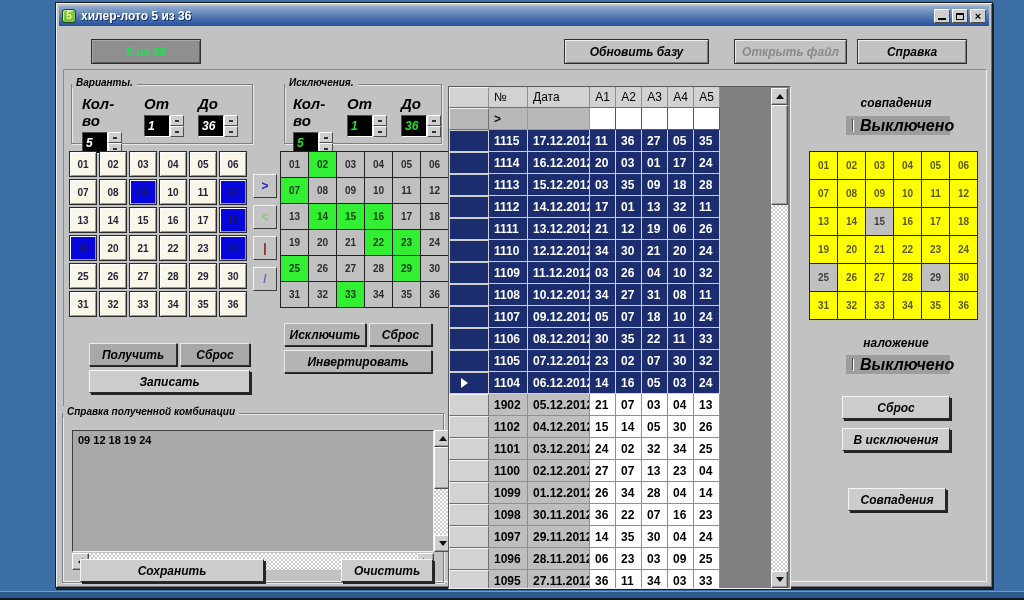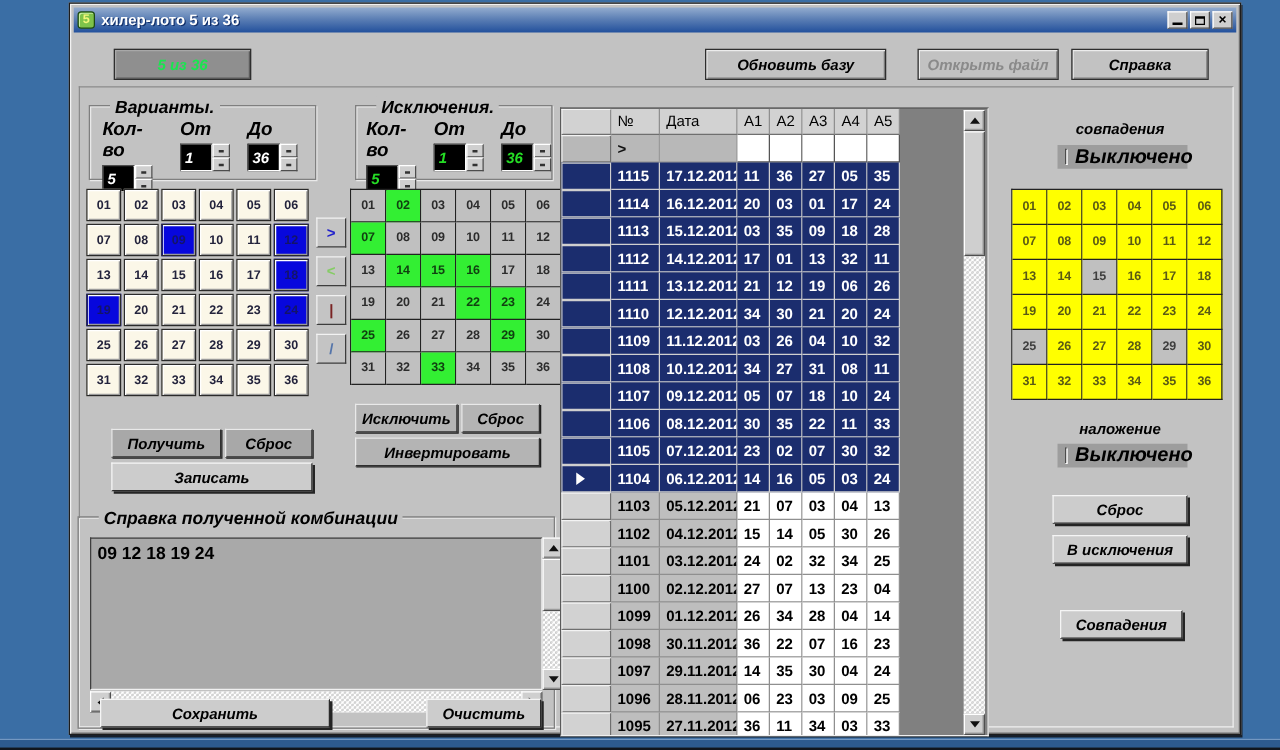--- a/index.html
+++ b/index.html
@@ -32,22 +32,22 @@
     font-size:12px; font-weight:bold; font-style:italic; color:#000;
     display:flex; align-items:center; justify-content:center; }
   .tb-btn.active { background:#8f8f8f; color:#19e64f; box-shadow:inset 1px 1px 0 #a8a8a8, inset -1px -1px 0 #5c5c5c; }
   .tb-btn.disabled { color:#8a8a8a; }
 
   .content-panel { position:absolute; left:7px; top:66px; width:924px; height:513px;
     border:1px solid; border-color:#8b8b8b #efefef #efefef #8b8b8b; }
 
   
   .groupbox { position:absolute; border:1px solid #7f7f7f; box-shadow:1px 1px 0 #e9e9e9 inset, 1px 1px 0 #e9e9e9; }
-  .groupbox > .gb-title { position:absolute; top:-8px; left:16px; background:#c2c2c2; padding:0 4px;
-    font-size:14px; font-weight:bold; font-style:italic; }
+  .groupbox > .gb-title { position:absolute; top:-8px; left:0; background:#c2c2c2; padding:0 4px;
+    font-size:10px; font-weight:bold; font-style:italic; }
   .spin-row { position:absolute; display:flex; }
   .spin-field { margin-right:14px; }
   .spin-label { font-size:15px; font-weight:bold; font-style:italic; margin-bottom:3px; }
   .spinner { display:flex; }
   .spin-value { width:26px; height:22px; background:#000; color:#fff; border:1px solid; border-color:#4d4d4d #fff #fff #4d4d4d;
     font-size:12px; font-weight:bold; font-style:italic; display:flex; align-items:center; padding-left:3px; }
   .spin-btns { display:flex; flex-direction:column; width:14px; height:22px; }
   .spin-btn { flex:1; background:#cfcfcf; border:1px solid; border-color:#fff #4d4d4d #4d4d4d #fff;
     display:flex; align-items:center; justify-content:center; }
   .spin-dash { width:4px; height:2px; background:#333; }
@@ -75,21 +75,21 @@
   
   .pbtn { position:absolute; font-size:12px; font-weight:bold; font-style:italic; color:#000;
     display:flex; align-items:center; justify-content:center;
     background:#a8a8a8; border:1px solid; border-color:#e9e9e9 #2f2f2f #2f2f2f #e9e9e9; box-shadow:1px 1px 0 #1f1f1f; }
   .pbtn.light { background:#c9c9c9; }
   .pbtn.deflt { background:#cccccc; border-color:#f5f5f5 #2a2a2a #2a2a2a #f5f5f5; box-shadow:2px 2px 0 #242424; }
 
   
   .record-text { position:absolute; left:9px; top:16px; width:362px; height:122px;
     background:#a9a9a9; border:1px solid; border-color:#3f3f3f #f0f0f0 #f0f0f0 #3f3f3f;
-    font-size:14px; font-weight:bold; color:#000; padding:3px 5px; }
+    font-size:11px; font-weight:bold; color:#000; padding:3px 5px; }
   .dither { background-color:#ffffff;
     background-image:linear-gradient(45deg,#cbcbcb 25%,transparent 25%,transparent 75%,#cbcbcb 75%),
                      linear-gradient(45deg,#cbcbcb 25%,transparent 25%,transparent 75%,#cbcbcb 75%);
     background-size:4px 4px; background-position:0 0,2px 2px; }
   .sbar { position:absolute; display:flex; }
   .sbar.v { flex-direction:column; width:17px; }
   .sbar.h { flex-direction:row; height:17px; }
   .sb-btn { width:17px; height:17px; flex:none; background:#cfcfcf; border:1px solid; border-color:#fff #4f4f4f #4f4f4f #fff;
     box-shadow:inset -1px -1px 0 #9b9b9b; display:flex; align-items:center; justify-content:center; }
   .sb-track { flex:1; }
@@ -514,21 +514,21 @@
             <div class="tcell">1104</div>
             <div class="tcell">06.12.2012</div>
             <div class="tcell acol">14</div>
             <div class="tcell acol">16</div>
             <div class="tcell acol">05</div>
             <div class="tcell acol">03</div>
             <div class="tcell acol">24</div>
           </div>
           <div class="trow drow plain">
             <div class="tcell gutter"></div>
-            <div class="tcell">1103</div>
+            <div class="tcell">1902</div>
             <div class="tcell">05.12.2012</div>
             <div class="tcell acol">21</div>
             <div class="tcell acol">07</div>
             <div class="tcell acol">03</div>
             <div class="tcell acol">04</div>
             <div class="tcell acol">13</div>
           </div>
           <div class="trow drow plain">
             <div class="tcell gutter"></div>
             <div class="tcell">1102</div>

